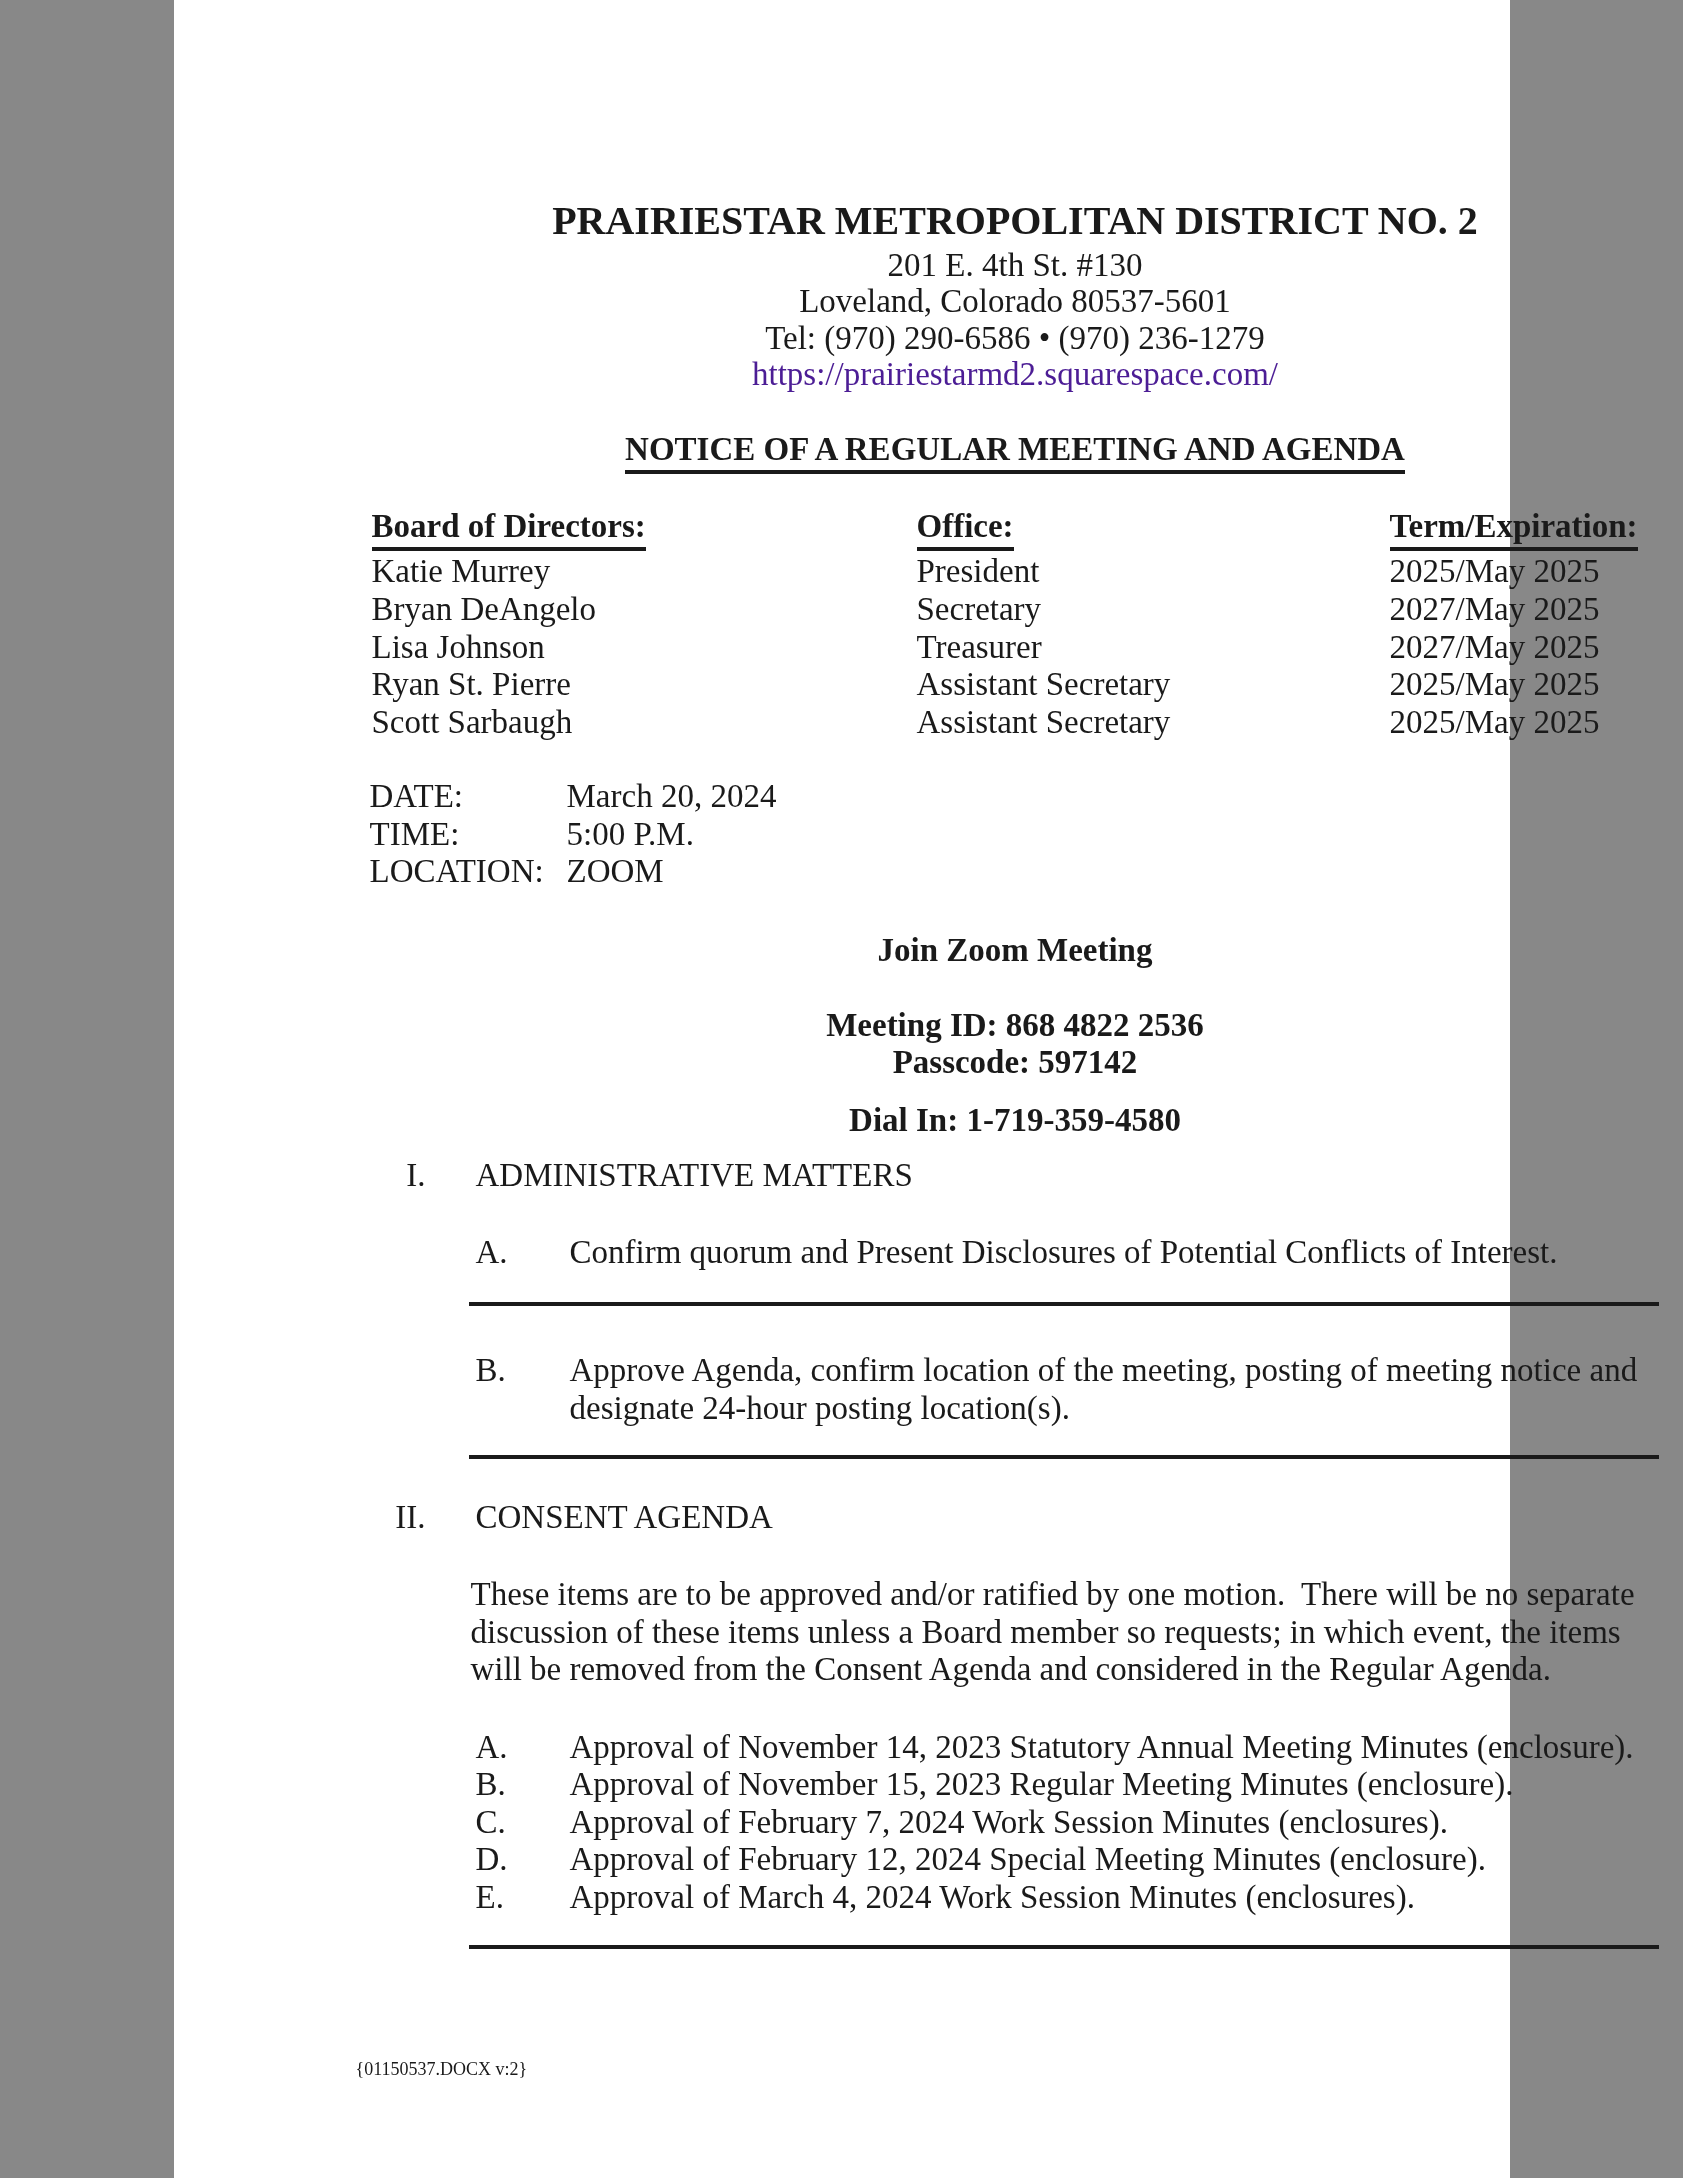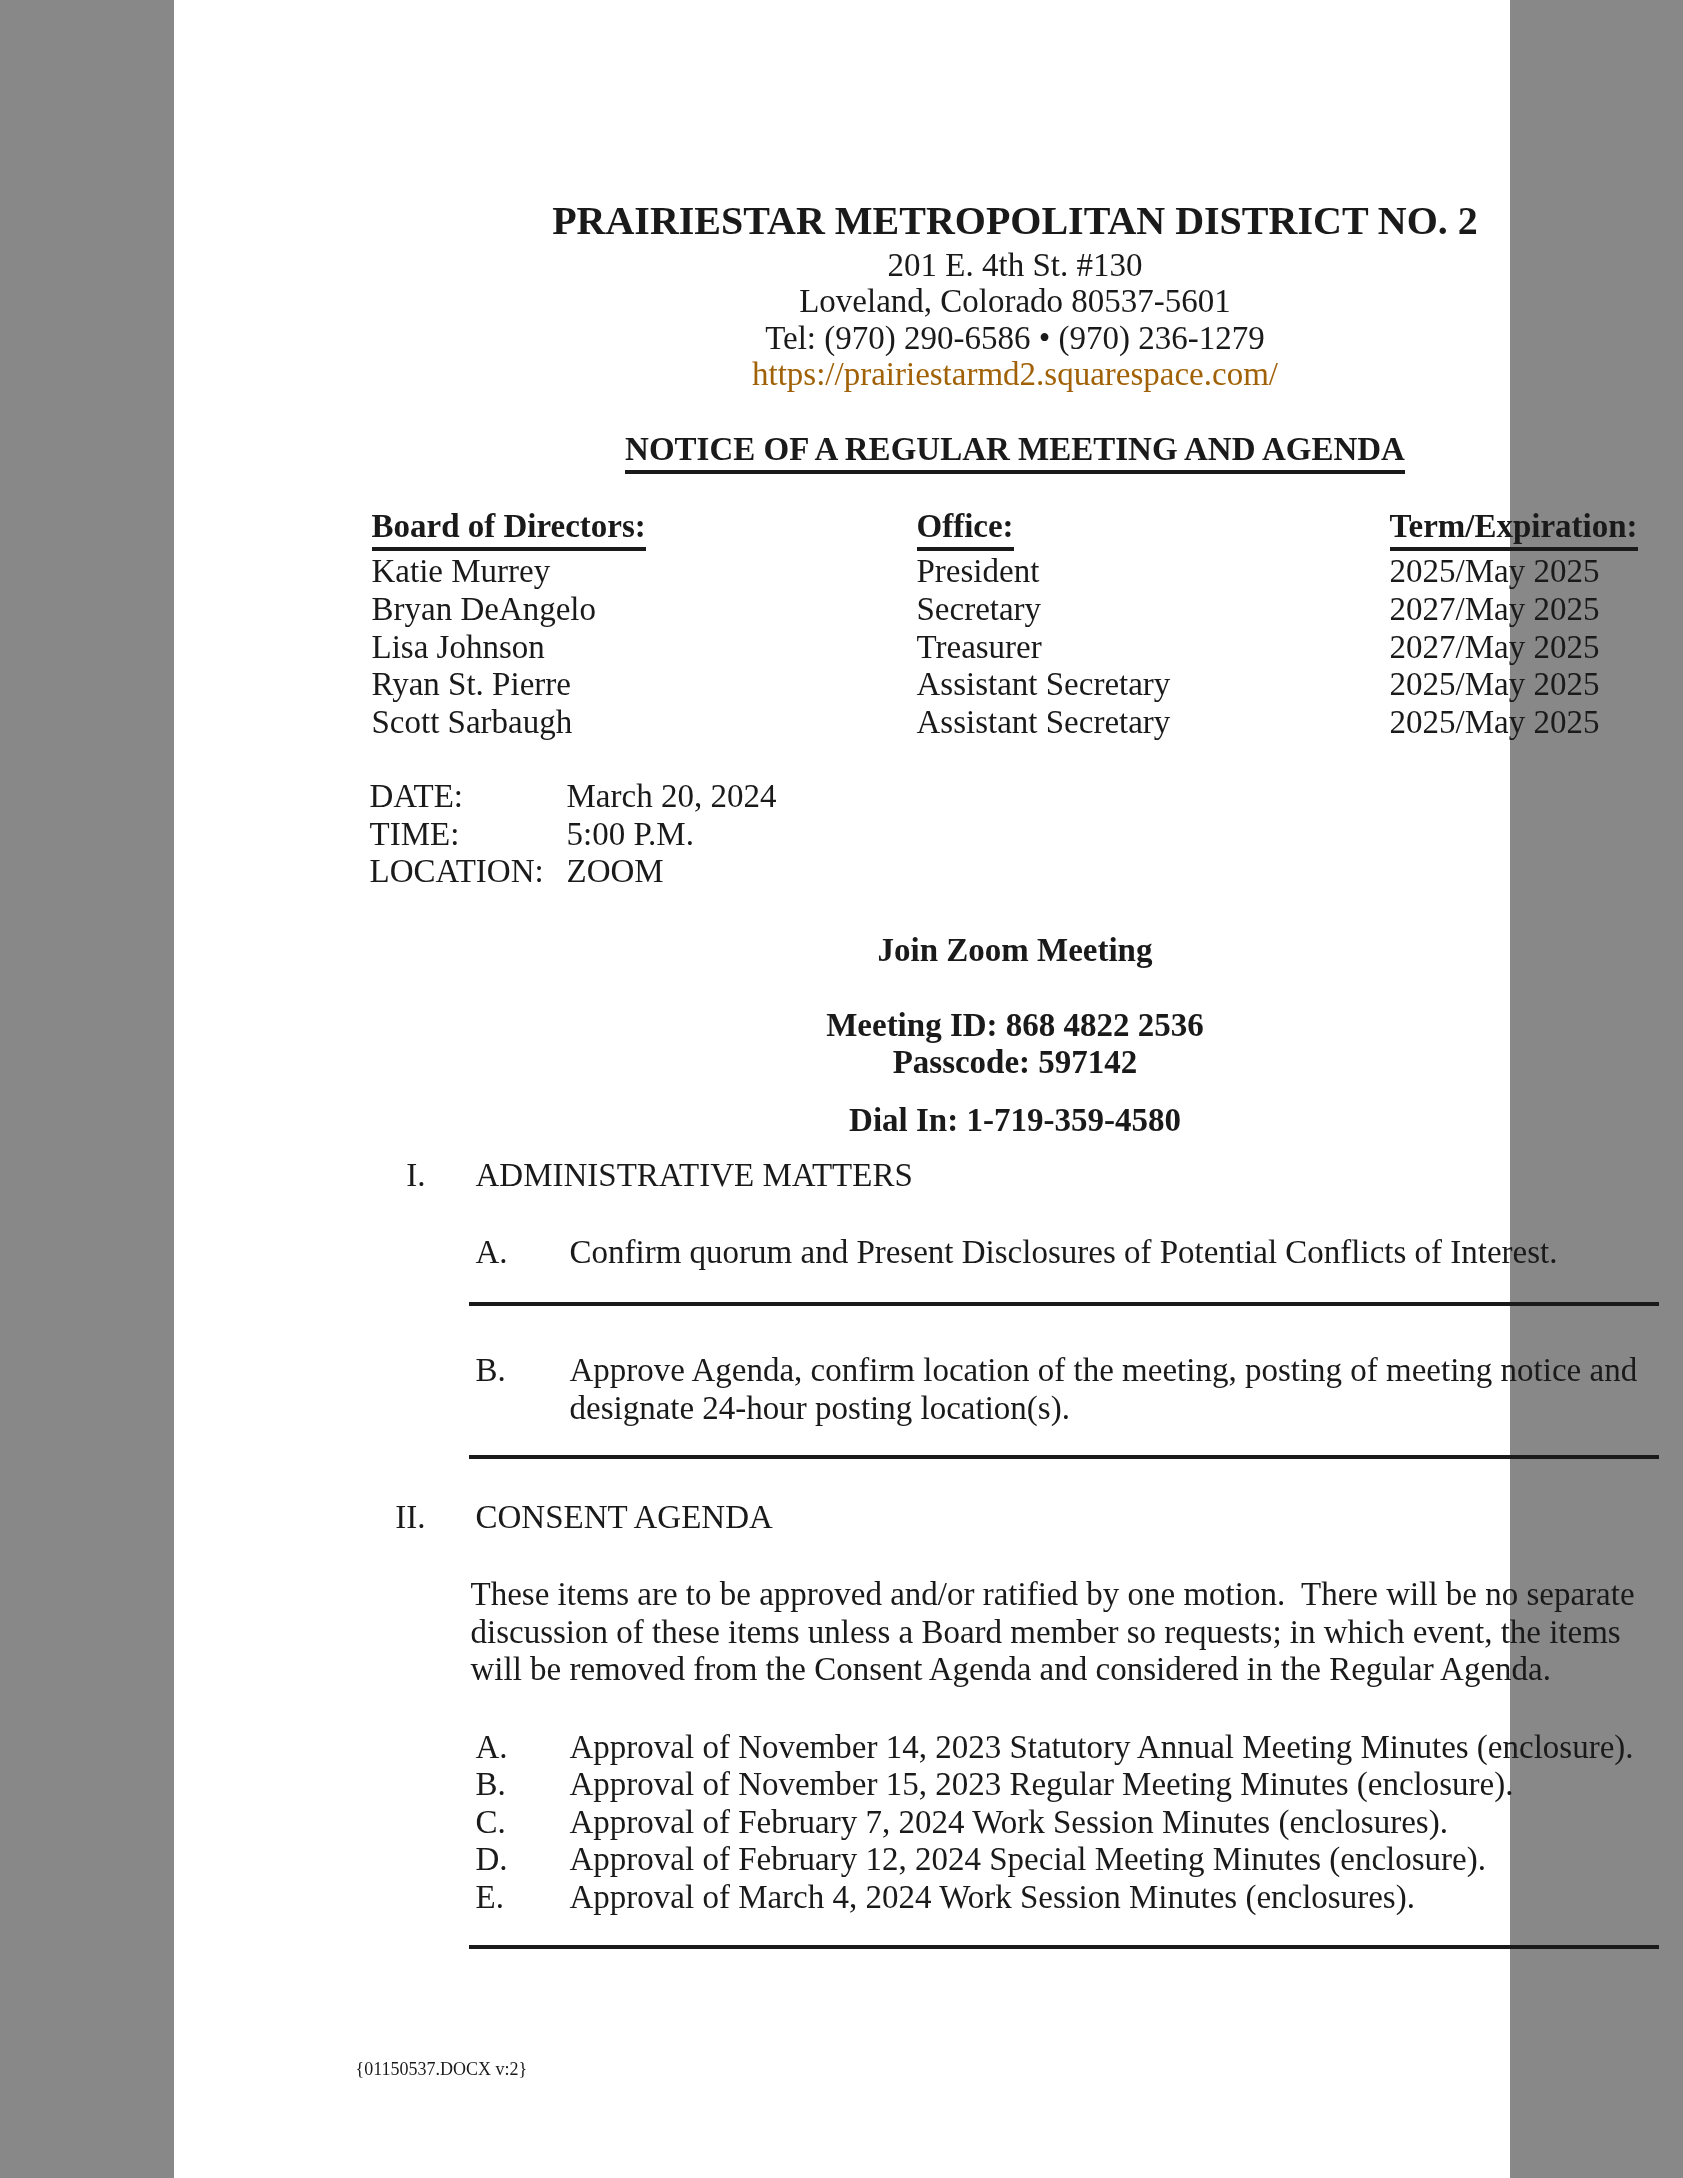--- a/index.html
+++ b/index.html
@@ -11,21 +11,21 @@
     background: #ffffff;
     font-family: "Liberation Serif", "DejaVu Serif", serif;
     color: #1a1a1a;
     font-size: 33px;
     line-height: 38px;
   }
   .center { position: absolute; left: 0; width: 1683px; text-align: center; white-space: pre; }
   .b { font-weight: bold; }
   .hd-underline { display: inline-block; border-bottom: 4px solid #1a1a1a; padding-bottom: 2px; }
   .title { font-size: 40px; line-height: 44px; font-weight: bold; }
-  .link { color: #a16207; cursor: pointer; font-family: Liberation Serif, serif; }
+  .link { color: #4c1d95; cursor: pointer; font-family: Liberation Serif, serif; }
   .row { position: absolute; left: 198px; width: 1337px; height: 38px; }
   .row .c1 { position: absolute; left: 0; white-space: pre; }
   .row .c2 { position: absolute; left: 545px; white-space: pre; }
   .row .c3 { position: absolute; left: 1018px; width: 245px; text-align: left; white-space: pre; }
   .row .c3.hdr { text-align: left; }
   .mrow { position: absolute; left: 196px; width: 891px; height: 38px; }
   .mrow .lbl { position: absolute; left: 0; white-space: pre; }
   .mrow .val { position: absolute; left: 197px; white-space: pre; }
   .numeral { position: absolute; left: 198px; width: 54px; text-align: right; white-space: pre; }
   .sec-head { position: absolute; left: 302px; white-space: pre; }

